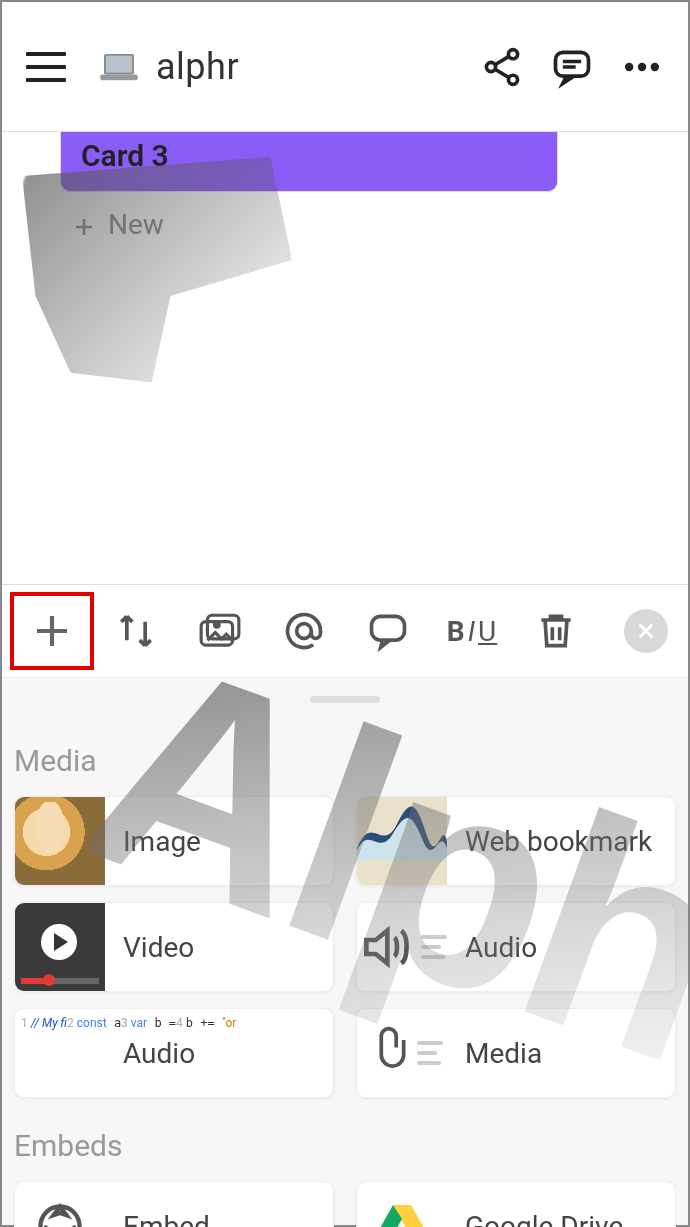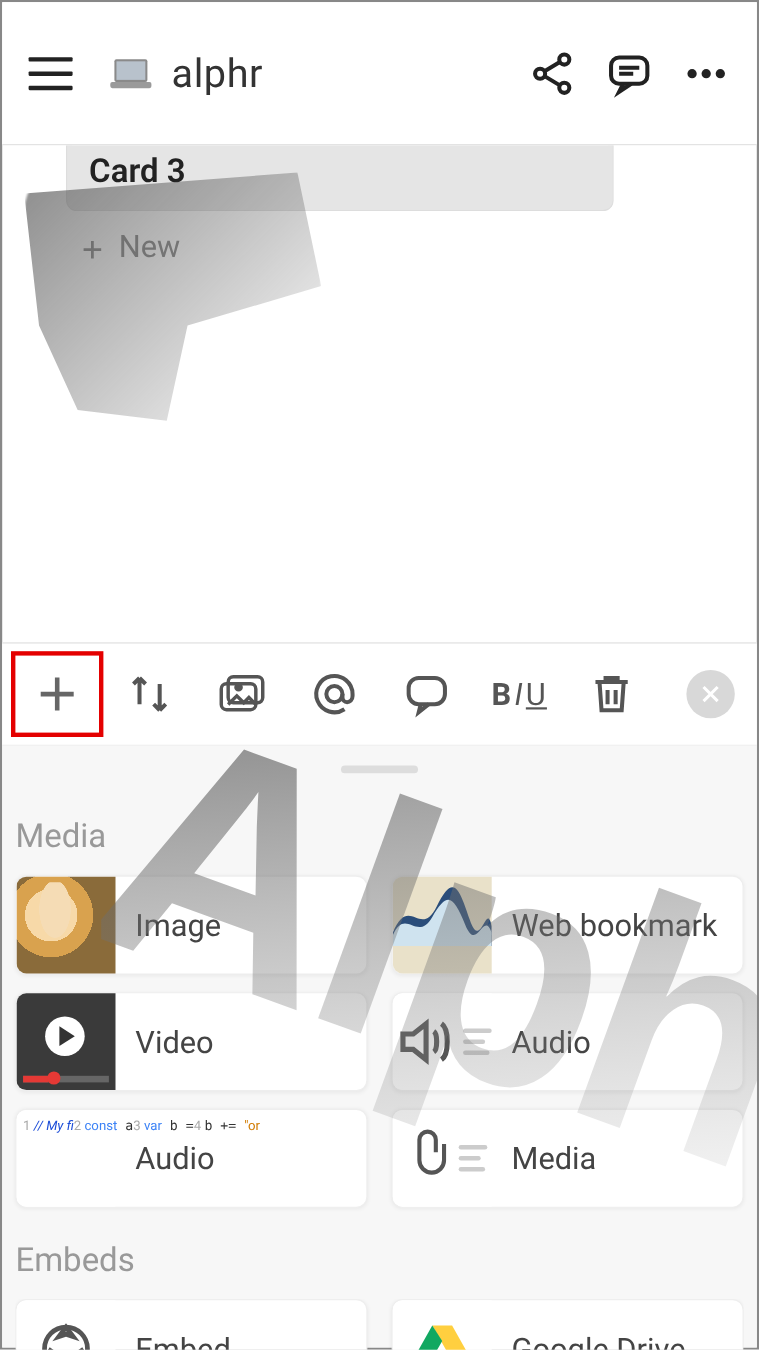--- a/index.html
+++ b/index.html
@@ -22,21 +22,21 @@
 .hamburger span { display:block; height:4px; background:#222; border-radius:1px; }
 .laptop { margin-left: 34px; width: 38px; height: 30px; position:relative; }
 .laptop svg { width:100%; height:100%; }
 .title { margin-left: 18px; font-size: 36px; color:#333; letter-spacing:.5px; }
 .header-right { margin-left:auto; display:flex; align-items:center; gap: 26px; }
 .icon-btn { width: 44px; height: 44px; display:flex; align-items:center; justify-content:center; color:#222; cursor:pointer; }
 .icon-btn svg { width: 100%; height: 100%; }
 
 
 .card3 { position:absolute; top: 130px; left: 58px; width: 498px; height: 60px; border:1px solid #ddd; border-top:none;
-  border-radius: 0 0 10px 10px; background:#e5e5e5; padding: 6px 20px 16px; font-size: 30px; font-weight: 600; color:#222; }
+  border-radius: 0 0 10px 10px; background:#8b5cf6; padding: 6px 20px 16px; font-size: 30px; font-weight: 600; color:#222; }
 
 .newrow { position:absolute; top: 206px; left: 70px; display:flex; align-items:center; gap:12px; color:#888; font-size:28px; cursor:pointer; }
 .newrow .plus { width:24px; height:24px; }
 .newrow .plus svg { width:100%; height:100%; stroke:#888; }
 
 
 .toolbar { position:absolute; top: 582px; left:0; right:0; height: 94px; border-top:1px solid #ddd; border-bottom:1px solid #eee;
   background:#fff; display:flex; align-items:center; z-index: 10; }
 .toolbar .tbtn { flex:0 0 84px; height:70px; display:flex; align-items:center; justify-content:center; color:#555; cursor:pointer; }
 .toolbar .tbtn svg { width: 44px; height: 44px; }

